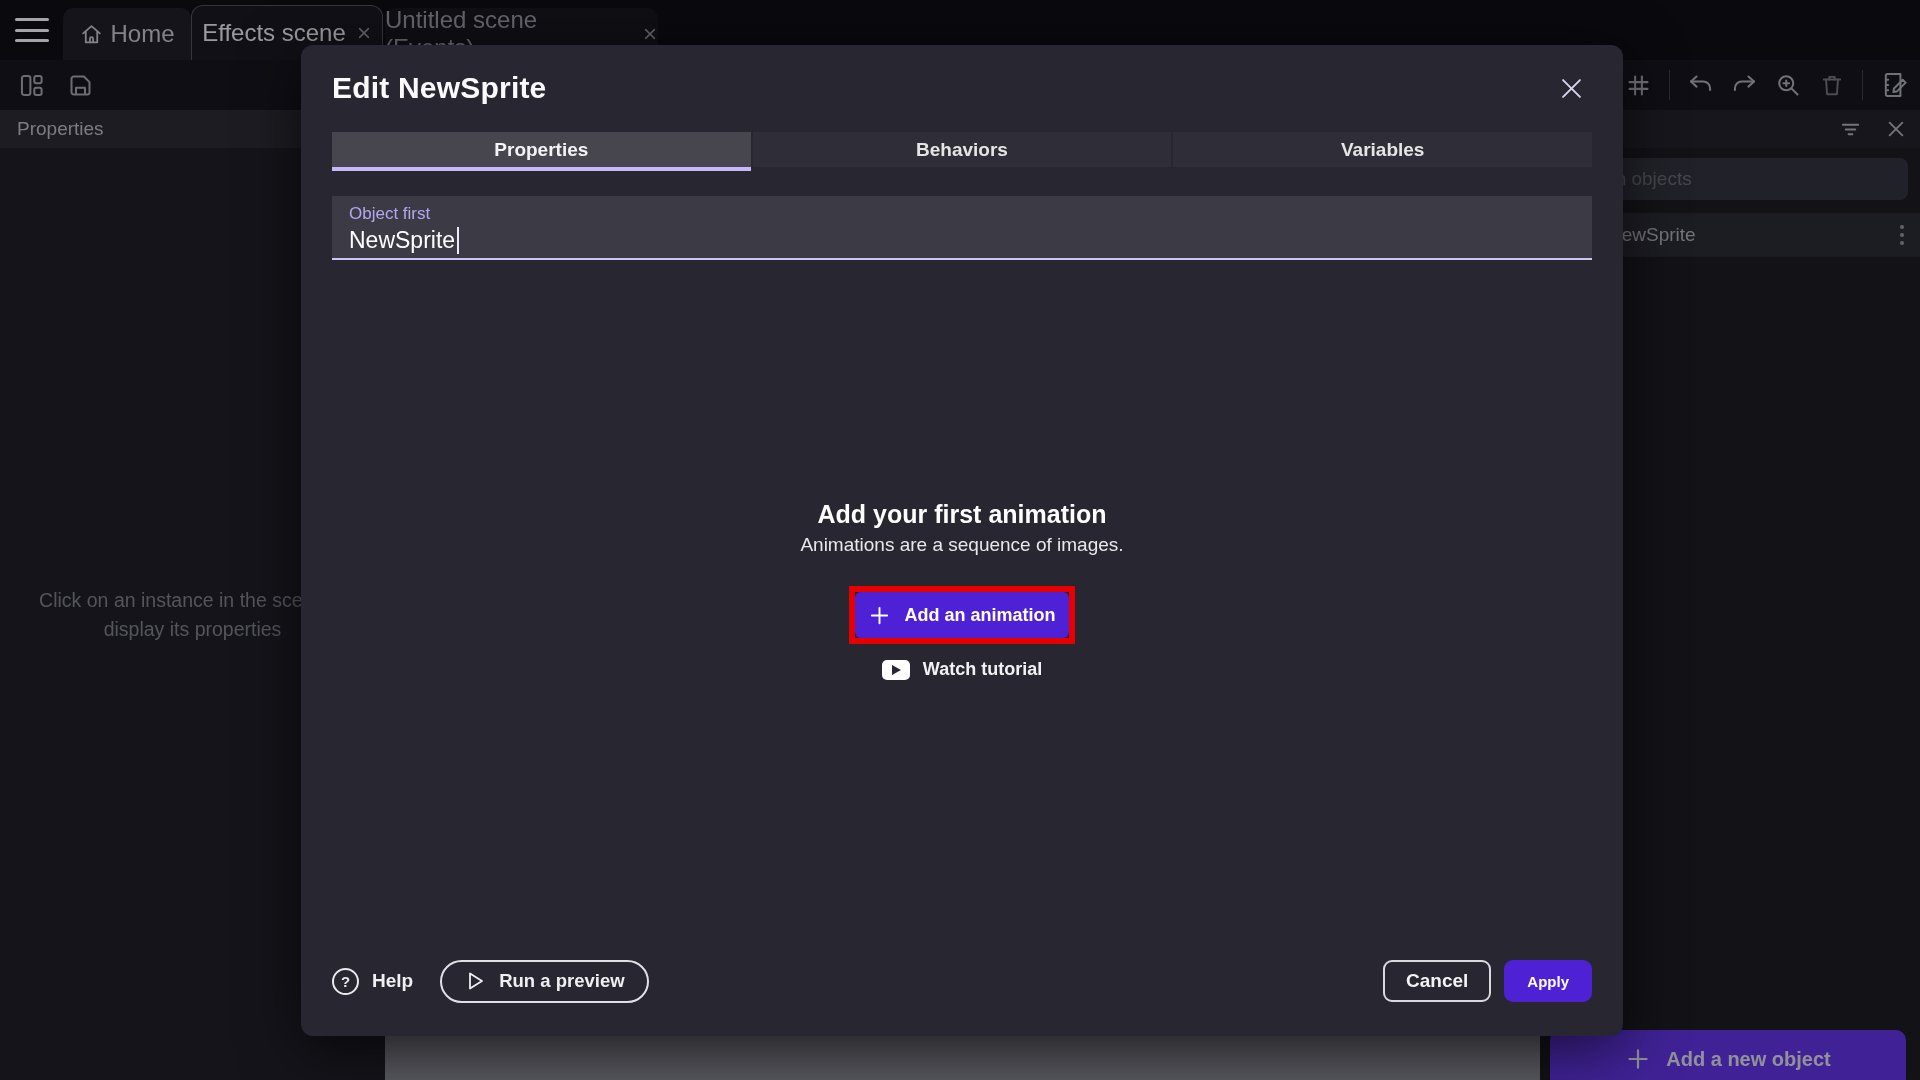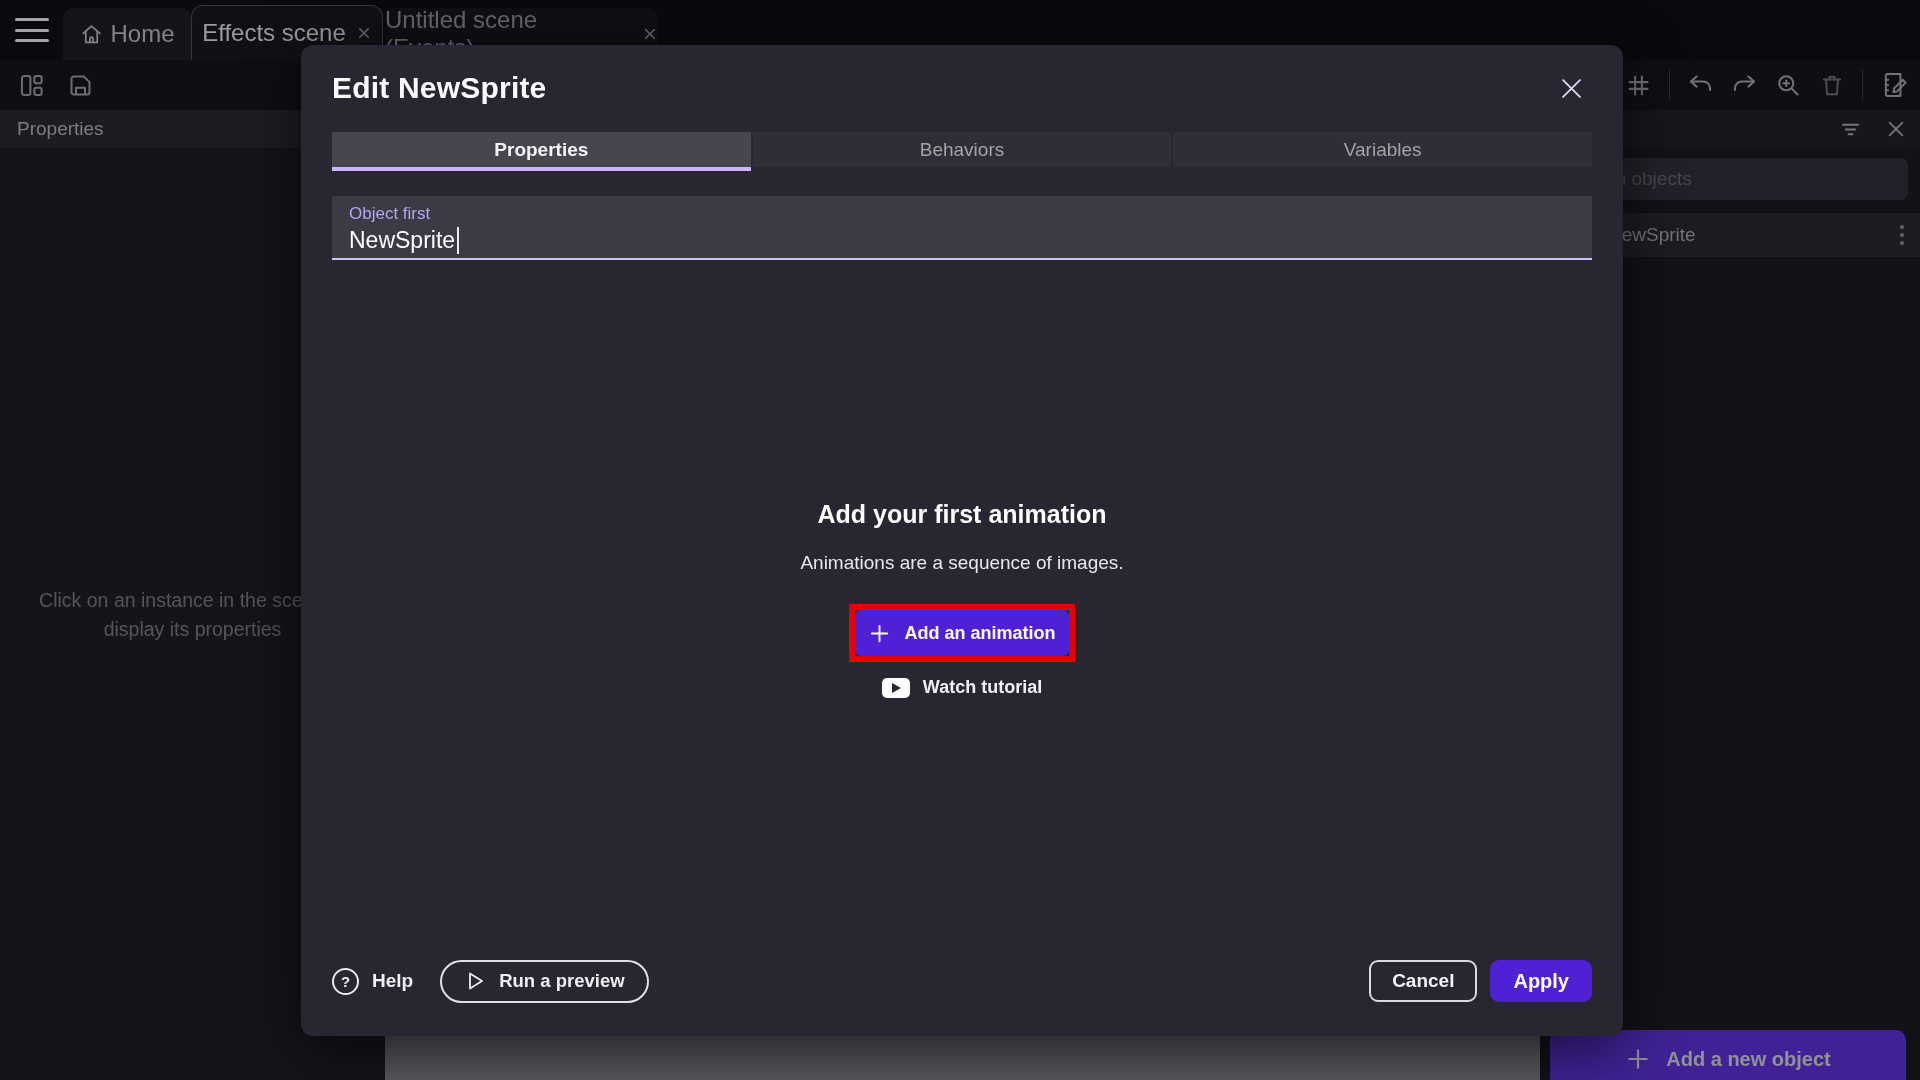--- a/index.html
+++ b/index.html
@@ -44,45 +44,45 @@
   .rp-add-button { position:absolute; left:10px; right:14px; top:920px; height:58px; background:#5a2ed2; border:none; border-radius:10px; display:flex; align-items:center; justify-content:center; gap:15px; color:#cdced6; font-size:20px; font-weight:700; cursor:pointer; font-family:inherit; }
 
   .overlay { position:absolute; inset:0; background:rgba(6,5,12,0.30); z-index:5; }
 
   
   .modal { position:absolute; left:301px; top:45px; width:1322px; height:991px; background:#272631; border-radius:12px; z-index:10; box-shadow:0 14px 60px rgba(0,0,0,0.6); }
   .modal-title { position:absolute; left:31px; top:26px; font-size:30px; font-weight:800; color:#fbfbfd; letter-spacing:0.2px; }
   .modal-close { position:absolute; right:38px; top:30px; background:none; border:none; color:#d8d4ee; cursor:pointer; padding:0; }
 
   .modal-tabs { position:absolute; left:31px; right:31px; top:87px; height:39px; display:flex; }
-  .mtab { flex:1; display:flex; align-items:center; justify-content:center; font-size:19px; background:#2f2e38; background-clip:padding-box; color:#a3a3a3; border:none; border-bottom:4px solid transparent; cursor:pointer; font-family:inherit; }
+  .mtab { flex:1; display:flex; align-items:center; justify-content:center; font-size:19px; background:#2f2e38; background-clip:padding-box; color:#e5e5e5; border:none; border-bottom:4px solid transparent; cursor:pointer; font-family:inherit;font-weight:bold; }
   .mtab + .mtab { margin-left:2px; }
   .mtab.active { background:#47464f; background-clip:padding-box; color:#f4f4f7; font-weight:700; border-bottom-color:#c9b8f9; }
 
   .object-name-field { position:absolute; left:31px; right:31px; top:151px; height:64px; background:#3c3b45; border-bottom:2px solid #cfc3fa; padding:8px 0 0 17px; cursor:text; }
   .onf-label { font-size:17px; color:#b4a7f0; }
   .onf-value { font-size:23px; color:#ffffff; margin-top:3px; display:flex; align-items:center; }
   .caret { display:inline-block; width:2px; height:27px; background:#eceaf8; margin-left:2px; }
 
   .empty-state { position:absolute; left:0; right:0; top:455px; text-align:center; }
   .es-heading { font-size:25px; font-weight:800; color:#ffffff; }
-  .es-subtext { margin-top:23px; font-size:19px; color:#e8e8ec; }
+  .es-subtext { margin-top:5px; font-size:19px; color:#e8e8ec; }
   .highlight-box { display:inline-block; margin-top:30px; border:6px solid #e60000; }
   .add-animation-btn { width:214px; height:46px; background:#4e20d6; border:none; border-radius:6px; color:#ffffff; display:flex; align-items:center; justify-content:center; gap:13px; font-size:18px; font-weight:700; cursor:pointer; font-family:inherit; }
   .watch-tutorial { margin-top:15px; display:flex; justify-content:center; align-items:center; gap:13px; color:#f2f2f5; font-size:18px; font-weight:700; cursor:pointer; background:none; border:none; width:100%; font-family:inherit; }
   .yt-icon { width:28px; height:20px; background:#ffffff; border-radius:5px; display:flex; align-items:center; justify-content:center; }
   .yt-icon i { display:block; width:0; height:0; border-left:9px solid #272631; border-top:5.5px solid transparent; border-bottom:5.5px solid transparent; margin-left:2px; }
 
   .modal-footer { position:absolute; left:31px; right:31px; bottom:33px; height:44px; display:flex; align-items:center; }
   .help-btn { display:flex; align-items:center; gap:13px; color:#f0f0f3; font-size:19px; font-weight:700; background:none; border:none; cursor:pointer; font-family:inherit; }
   .help-circle { width:27px; height:27px; border:2.5px solid #e9e9ee; border-radius:50%; display:flex; align-items:center; justify-content:center; font-size:15px; font-weight:700; color:#e9e9ee; }
   .run-preview-btn { margin-left:27px; height:43px; border:2px solid #e0e0e6; border-radius:22px; padding:0 22px; display:flex; align-items:center; gap:13px; font-size:18.5px; font-weight:700; color:#efeff2; background:transparent; cursor:pointer; font-family:inherit; }
   .footer-spacer { flex:1; }
   .cancel-btn { height:42px; border:2px solid #d9d9df; border-radius:9px; padding:0 21px; font-size:19px; font-weight:700; color:#f3f3f6; background:transparent; cursor:pointer; margin-right:13px; font-family:inherit; }
-  .apply-btn { height:42px; border:none; border-radius:9px; padding:0 23px; font-size:20px; font-weight:700; color:#ffffff; background:#4e22d4; cursor:pointer; font-family:inherit; }
+  .apply-btn { height:42px; border:none; border-radius:9px; padding:0 23px; font-size:15px; font-weight:700; color:#ffffff; background:#4e22d4; cursor:pointer; font-family:inherit; }
 </style>
 </head>
 <body>
 
 <div class="app">
 
   <div class="tabbar">
     <button class="hamburger">
         <span></span>
         <span></span>

